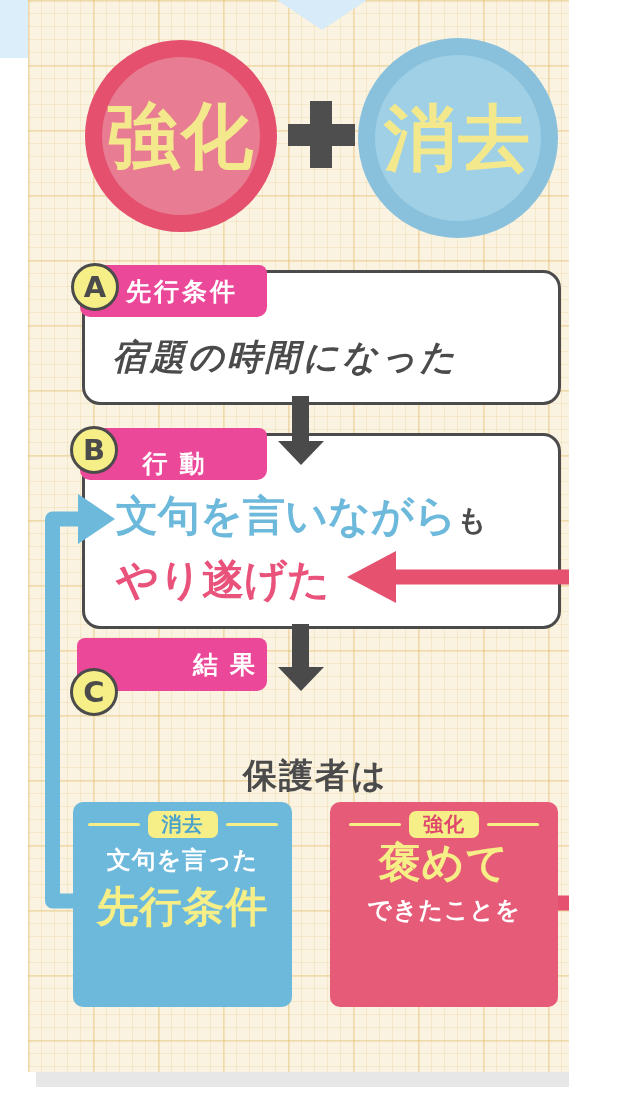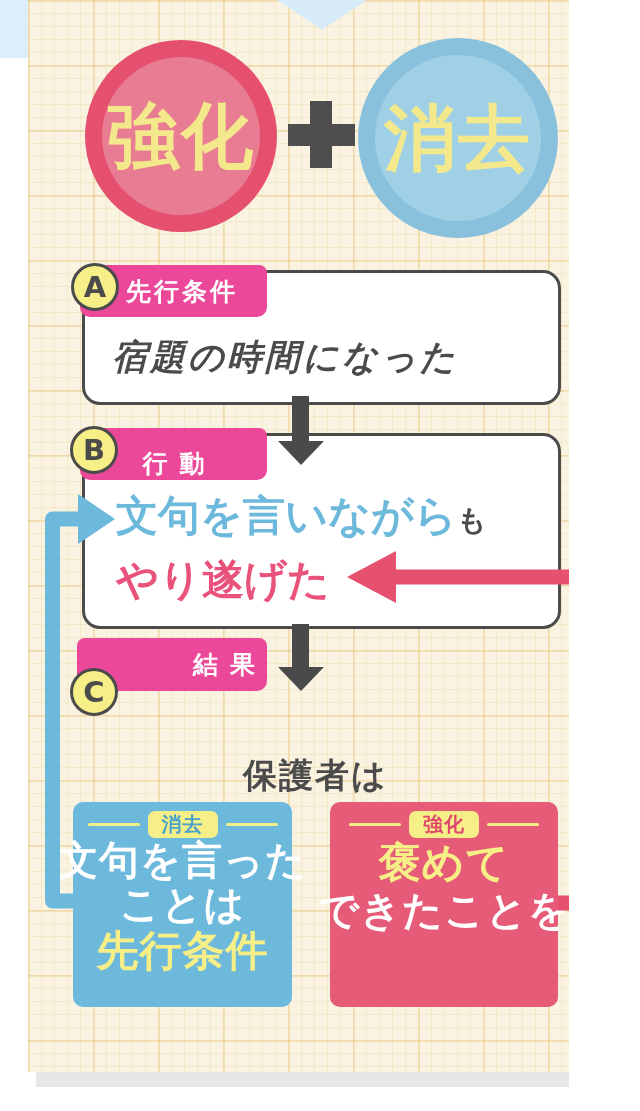--- a/index.html
+++ b/index.html
@@ -113,21 +113,21 @@
   .outcome-pink{left:330px;width:228px;background:#e65b77;}
   .badge-row{display:flex;align-items:center;margin-top:9px;}
   .badge-line{width:52px;height:3px;background:#f6ee86;border-radius:2px;}
   .badge{
     margin:0 8px;padding:1px 14px 2px;background:#f6ee86;border-radius:7px;
     font-size:20px;font-weight:bold;letter-spacing:1px;line-height:24px;
   }
   .badge-ext{color:#4ba3cc;}
   .badge-rei{color:#e0476d;}
   .outcome-line{line-height:44px;font-weight:bold;white-space:nowrap;}
-  .ol-white{font-size:40px;color:#ffffff;letter-spacing:1px;}
+  .ol-white{font-size:24px;color:#ffffff;letter-spacing:1px;}
   .ol-yellow{font-size:42px;color:#f6ee86;line-height:50px;letter-spacing:1px;}
 </style>
 </head>
 <body>
 
 <div id="page">
 
   <div class="top-band"></div>
   <div class="panel"></div>
   <div class="chevron-down"></div>
@@ -180,21 +180,20 @@
   <div class="letter-circle lc-c">C</div>
   <div class="c-text">保護者は</div>
 
   <div class="outcome-box outcome-blue">
     <div class="badge-row">
       <div class="badge-line"></div>
       <div class="badge badge-ext">消去</div>
       <div class="badge-line"></div>
     </div>
     <div class="outcome-line ol-white">文句を言った</div>
-    <div class="outcome-line ol-white">ことは</div>
     <div class="outcome-line ol-yellow">先行条件</div>
   </div>
 
   <div class="outcome-box outcome-pink">
     <div class="badge-row">
       <div class="badge-line"></div>
       <div class="badge badge-rei">強化</div>
       <div class="badge-line"></div>
     </div>
     <div class="outcome-line ol-yellow">褒めて</div>

